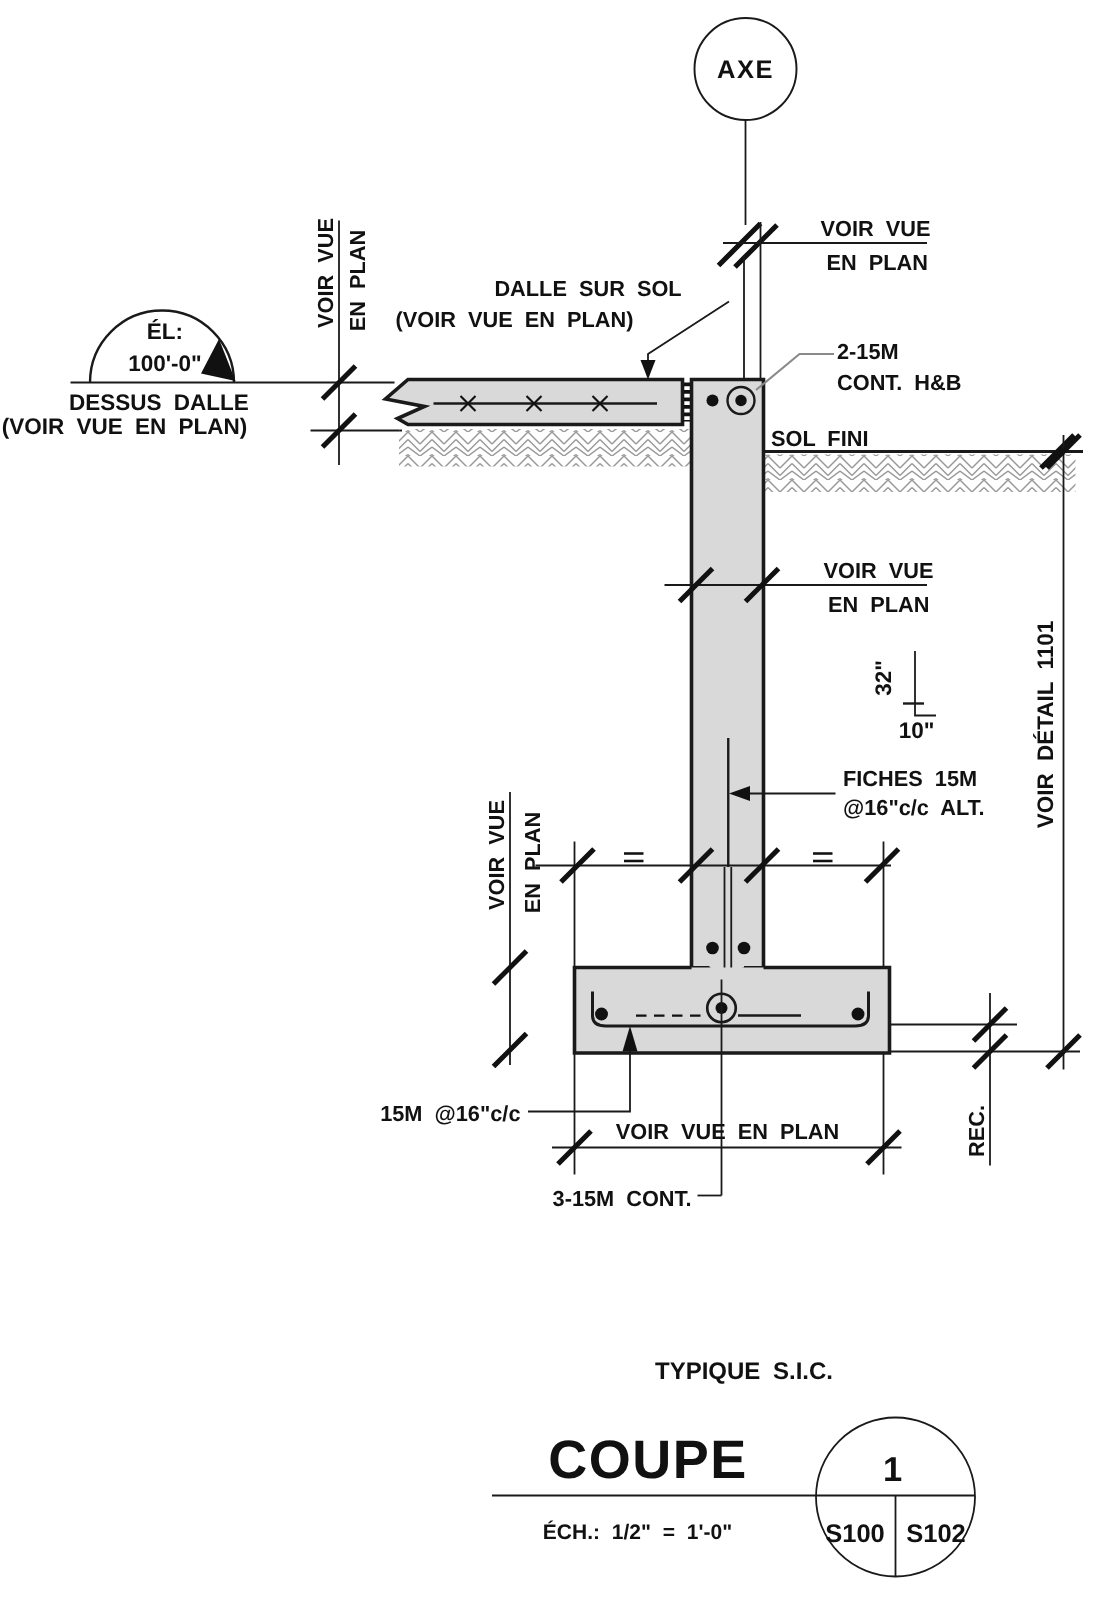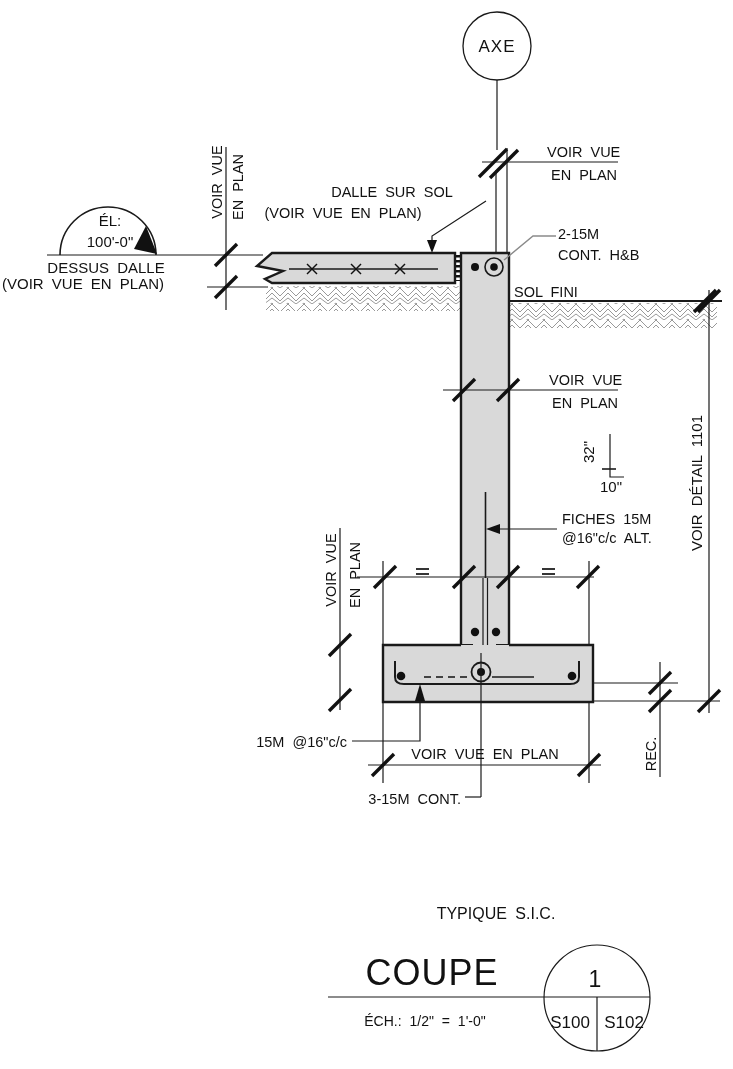--- a/index.html
+++ b/index.html
@@ -1,16 +1,16 @@
 <!DOCTYPE html>
 <html><head>
 <meta charset="utf-8">
 <style>
   html,body{margin:0;padding:0;background:#fff;}
-  #page{position:relative;width:733px;height:1069px;background:#ffffff;overflow:hidden;}
+  #page{position:relative;width:733px;height:1069px;background:#ffffff;overflow:hidden;font-weight:bold;}
   svg{display:block;}
   .t{font-family:"Liberation Sans",sans-serif;fill:#111;font-size:14.5px;word-spacing:4px;}
   .ts{font-size:15px;}
   .tsm{font-size:14px;}
   .big{font-size:36px;letter-spacing:1px;}
   .med{font-size:16px;}
   .num{font-size:23px;}
   .sheet{font-size:17px;word-spacing:0;}
   .axe{font-size:17px;letter-spacing:1px;}
   .ln{stroke:#1a1a1a;stroke-width:1.2;fill:none;}

